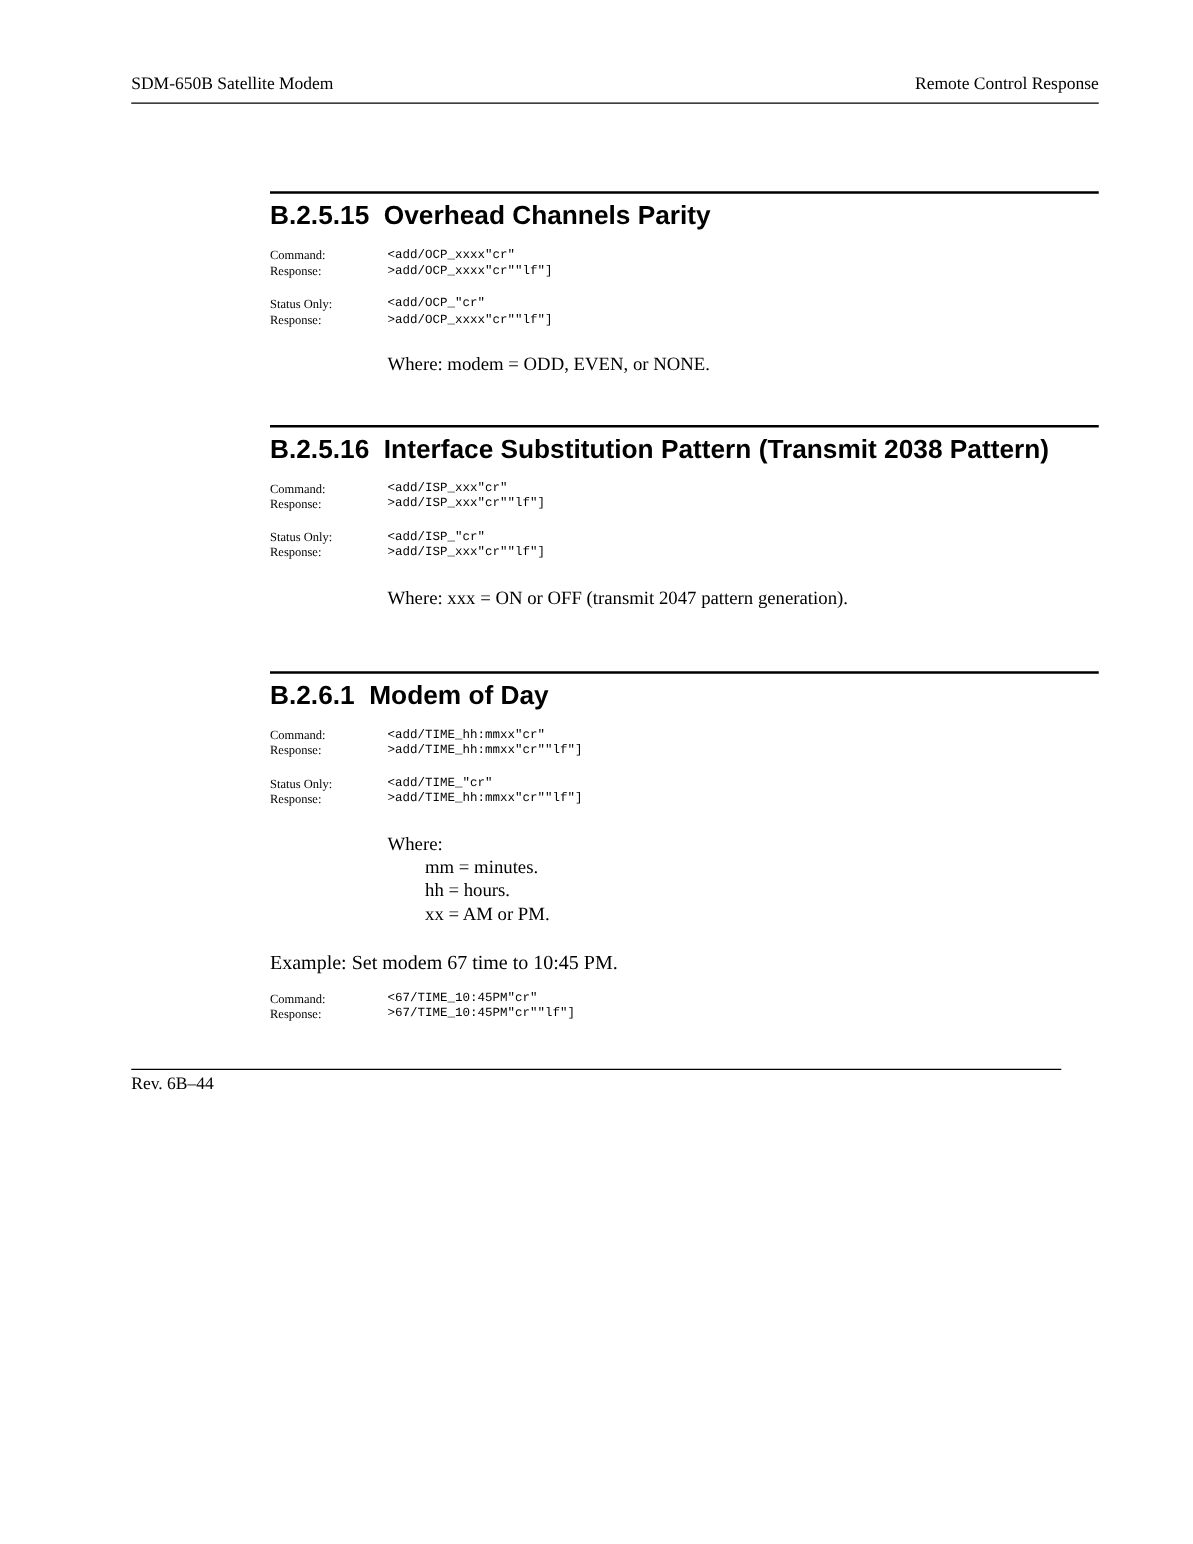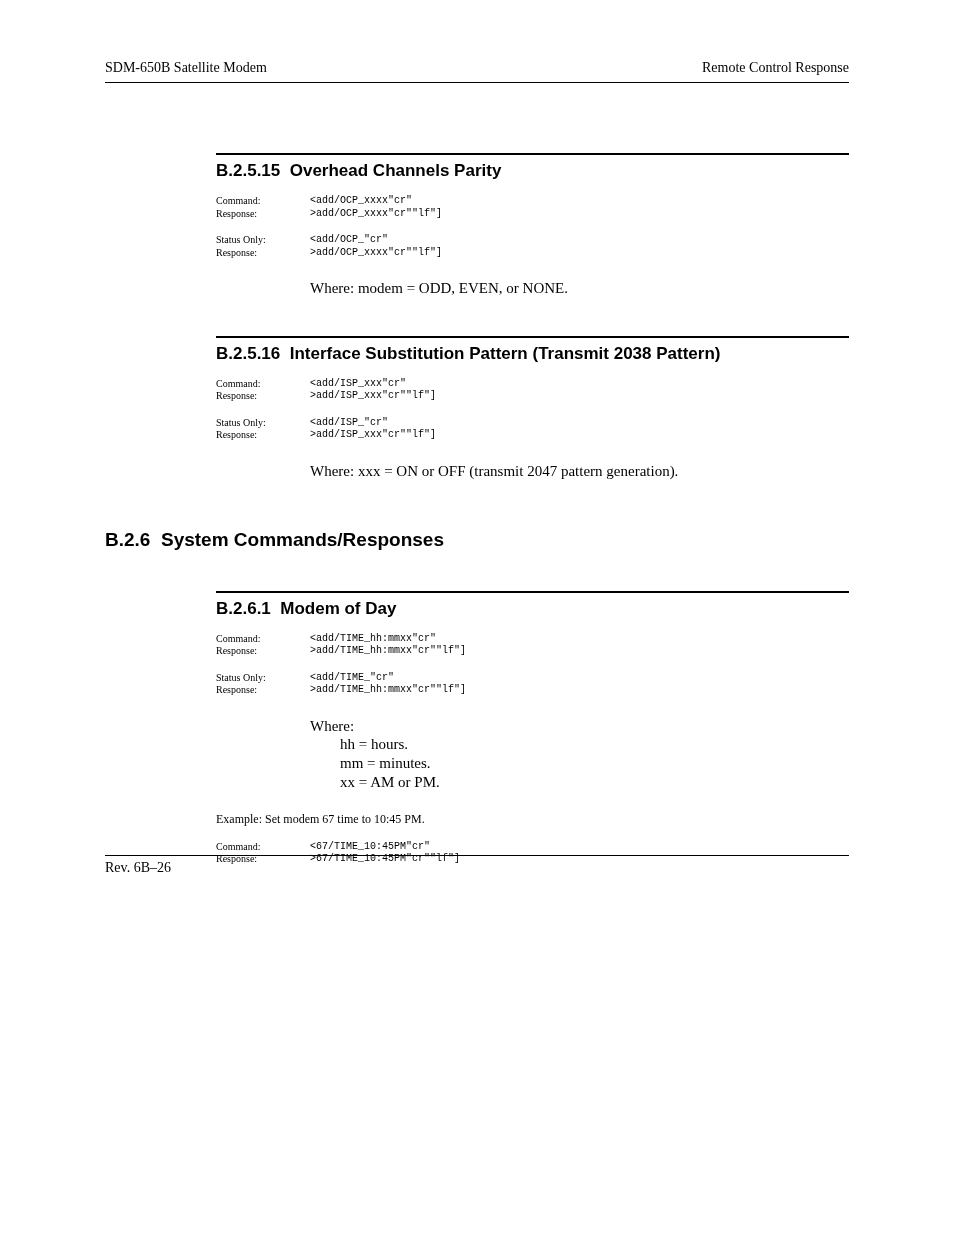--- a/index.html
+++ b/index.html
@@ -9,21 +9,21 @@
     width: 954px;
     height: 1235px;
     background: #fff;
     font-family: "Times New Roman", Times, serif;
     color: #000;
   }
   .page {
     box-sizing: border-box;
     width: 954px;
     height: 926px;
-    padding: 60px 105px 50px 105px;
+    padding: 60px 75px 50px 105px;
     position: relative;
   }
   .hdr {
     display: flex;
     justify-content: space-between;
     font-size: 14px;
     margin-bottom: 6px;
   }
   .hdr-rule {
     border-bottom: 1px solid #000;
@@ -32,21 +32,21 @@
   .content-block {
     margin-left: 111px;
   }
   .sec-rule {
     border-top: 2px solid #000;
     margin-bottom: 6px;
   }
   .sec-heading {
     font-family: Arial, Helvetica, sans-serif;
     font-weight: bold;
-    font-size: 17px;
+    font-size: 21px;
     margin: 0 0 14px 0;
   }
   .major-heading {
     font-family: Arial, Helvetica, sans-serif;
     font-weight: bold;
     font-size: 19px;
     margin: 0 0 40px 0;
   }
   .row {
     display: flex;
@@ -71,21 +71,21 @@
   .gap-xl { height: 48px; }
   .indent-where {
     margin-left: 94px;
     font-size: 15px;
     line-height: 1.25;
   }
   .indent-where .sub {
     margin-left: 30px;
   }
   .example-line {
-    font-size: 12px;
+    font-size: 16px;
     margin: 0;
   }
   .ftr {
     position: absolute;
     left: 105px;
     right: 105px;
     bottom: 50px;
   }
   .ftr-rule {
     border-top: 1px solid #000;
@@ -158,23 +158,20 @@
     <div class="row">
       <span class="label-col">Response:</span>
       <span class="val-col">&gt;add/ISP_xxx"cr""lf"]</span>
     </div>
     <div class="gap-md"></div>
     <div class="indent-where serif-val">Where: xxx = ON or OFF (transmit 2047 pattern generation).</div>
   </div>
 
   <div class="gap-xl"></div>
 
-  <h2 class="major-heading">
-    <span>B.2.6</span>&nbsp;&nbsp;<span>System Commands/Responses</span>
-  </h2>
 
   <div class="content-block">
     <div class="sec-rule"></div>
     <h2 class="sec-heading">
       <span>B.2.6.1</span>&nbsp;&nbsp;<span>Modem of Day</span>
     </h2>
 
     <div class="row">
       <span class="label-col">Command:</span>
       <span class="val-col">&lt;add/TIME_hh:mmxx"cr"</span>
@@ -188,22 +185,22 @@
       <span class="label-col">Status Only:</span>
       <span class="val-col">&lt;add/TIME_"cr"</span>
     </div>
     <div class="row">
       <span class="label-col">Response:</span>
       <span class="val-col">&gt;add/TIME_hh:mmxx"cr""lf"]</span>
     </div>
     <div class="gap-md"></div>
     <div class="indent-where serif-val">
       <div>Where:</div>
+      <div class="sub">mm = minutes.</div>
       <div class="sub">hh = hours.</div>
-      <div class="sub">mm = minutes.</div>
       <div class="sub">xx = AM or PM.</div>
     </div>
     <div class="gap-md"></div>
   </div>
 
   <p class="example-line content-block" style="margin-left:111px">Example: Set modem 67 time to 10:45 PM.</p>
   <div class="gap-sm"></div>
 
   <div class="content-block">
     <div class="row">
@@ -213,17 +210,17 @@
     <div class="row">
       <span class="label-col">Response:</span>
       <span class="val-col">&gt;67/TIME_10:45PM"cr""lf"]</span>
     </div>
   </div>
 
   <div class="ftr">
     <div class="ftr-rule"></div>
     <div class="ftr-row">
       <span>Rev. 6</span>
-      <span>B–26</span>
+      <span>B–44</span>
     </div>
   </div>
 
 </div>
 
 </body></html>

